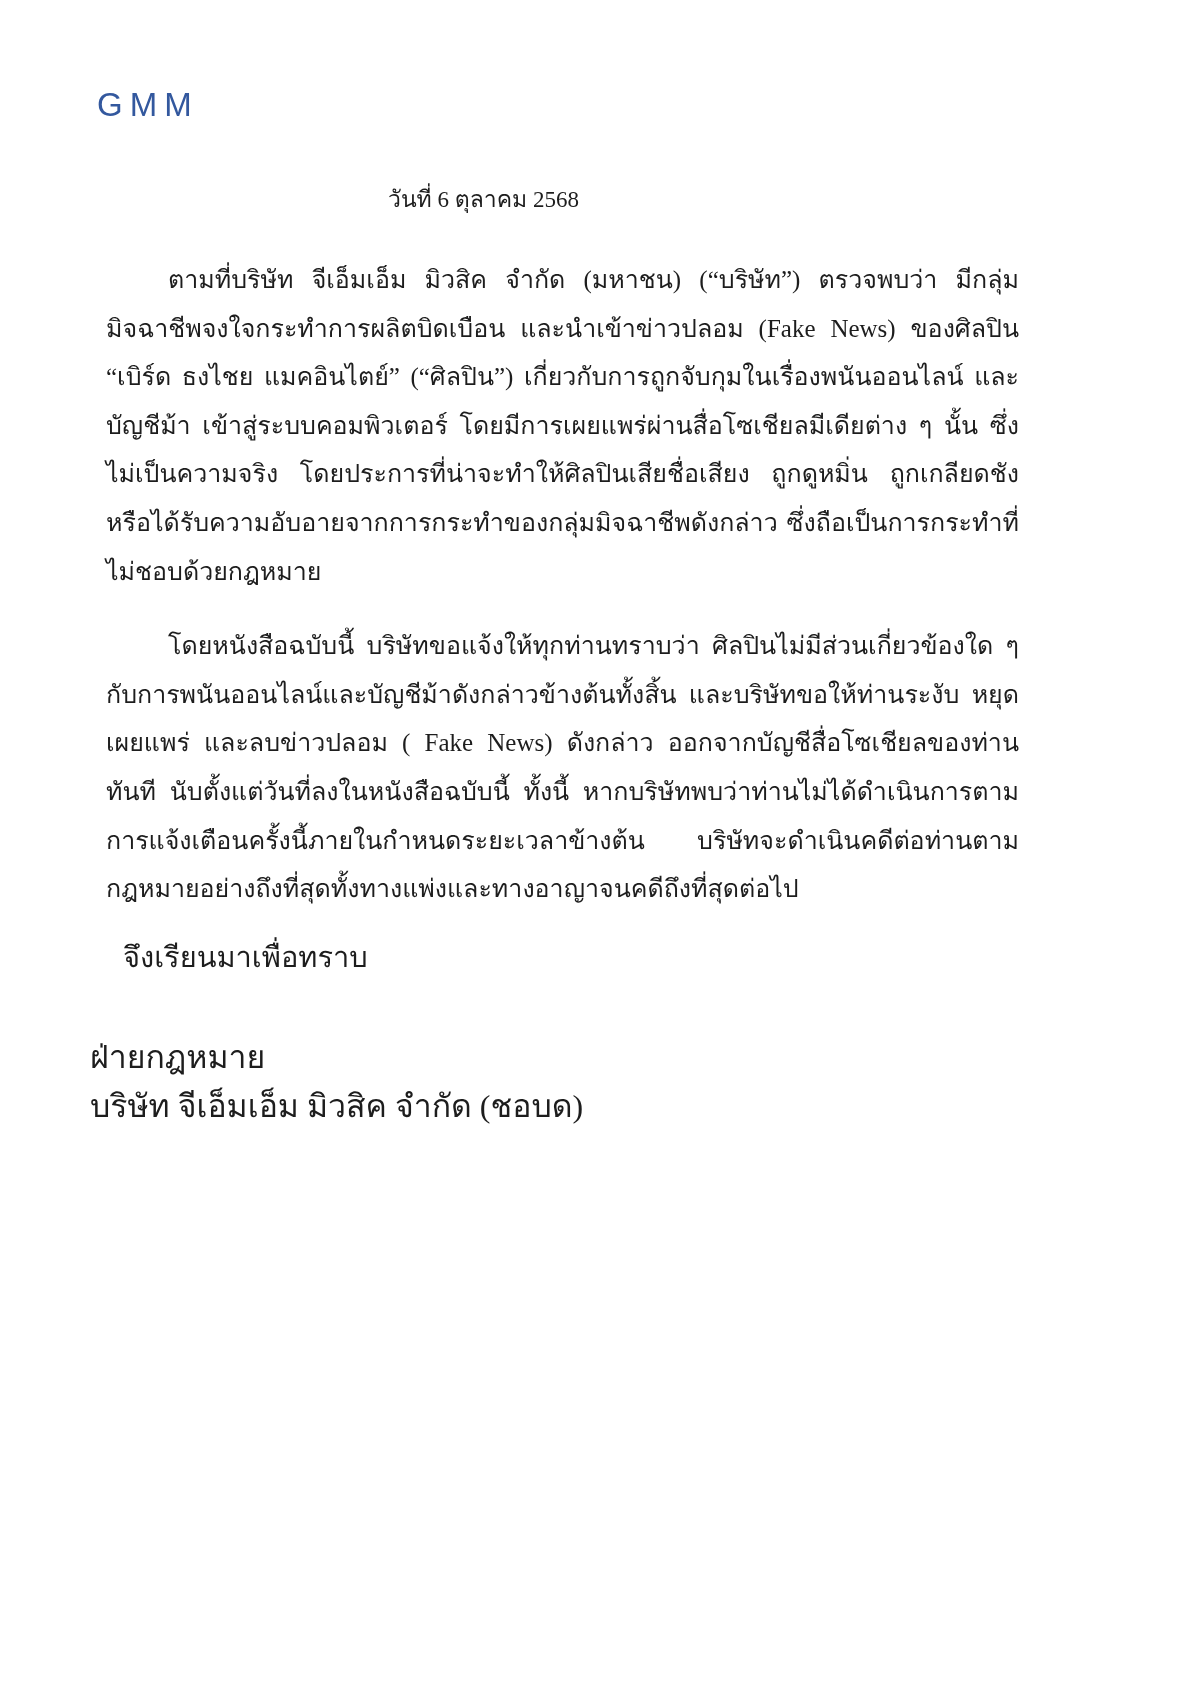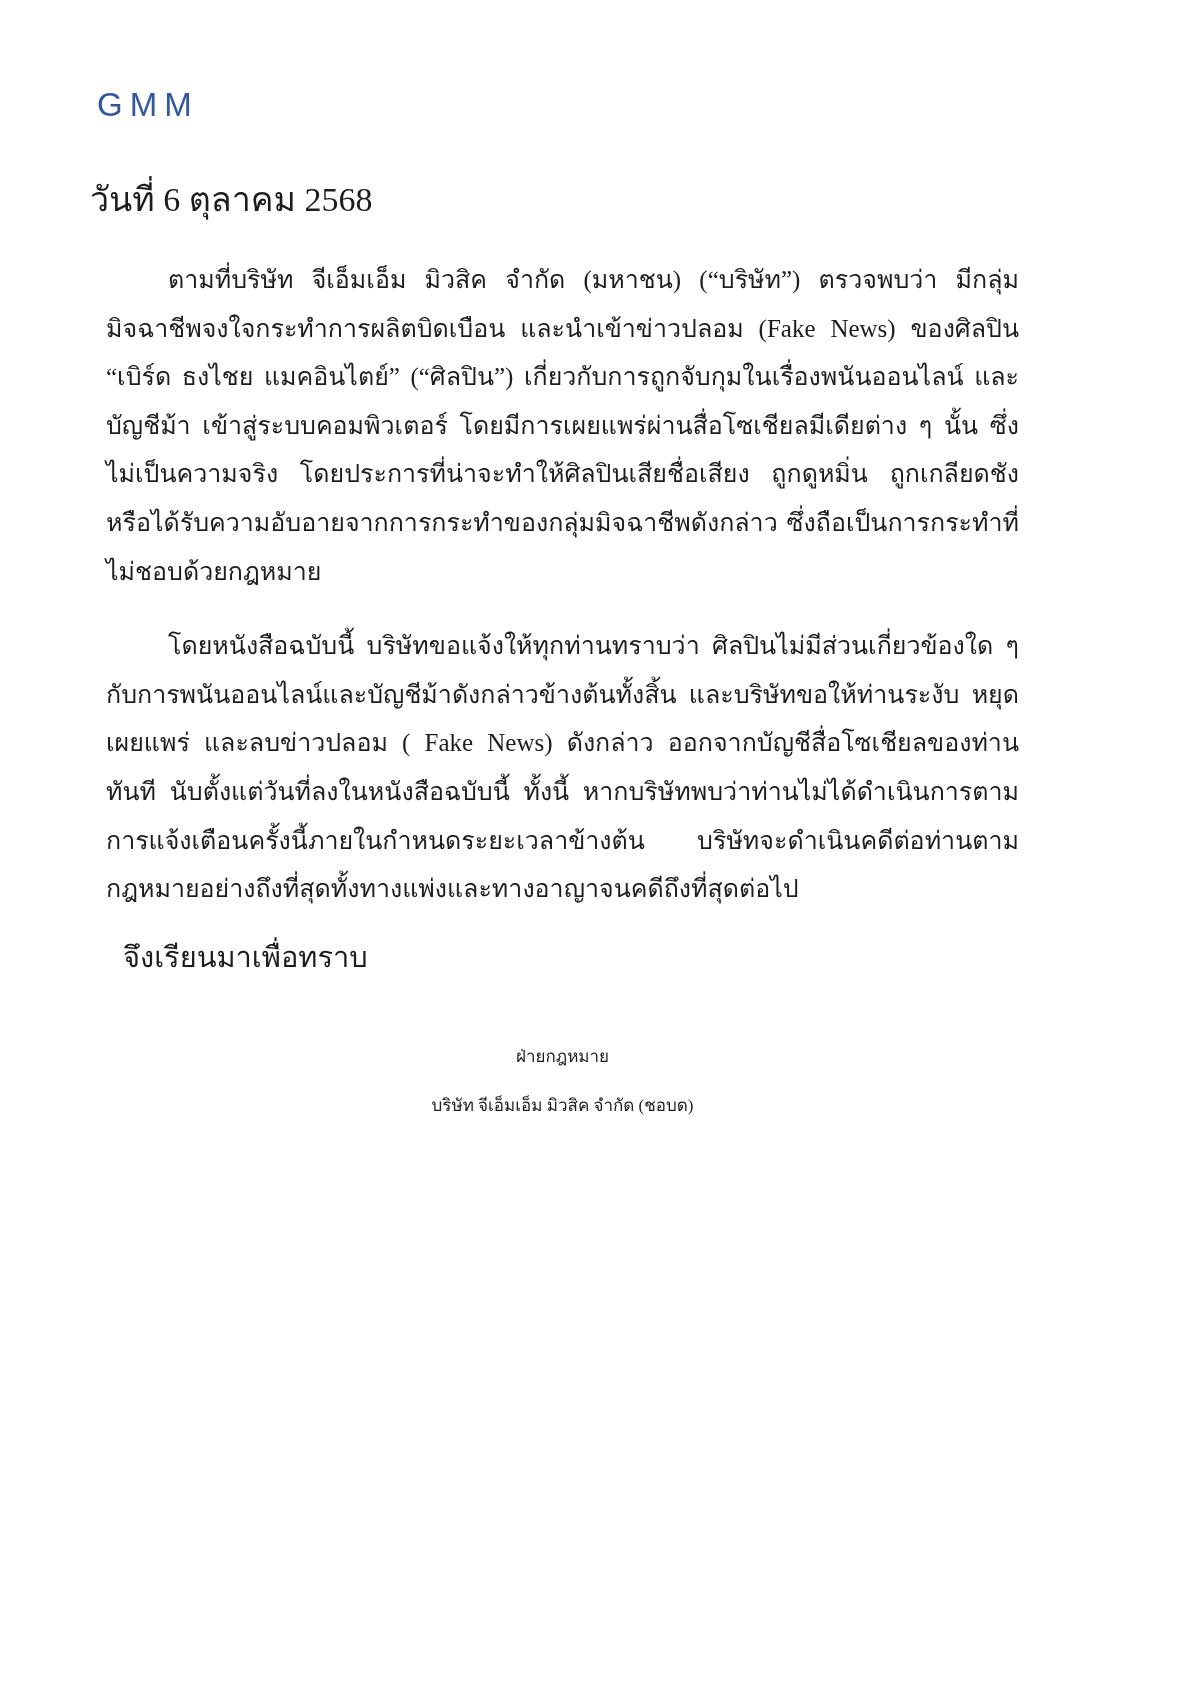--- a/index.html
+++ b/index.html
@@ -39,23 +39,23 @@
     font-family: "Liberation Sans", "DejaVu Sans", sans-serif;
     font-size: 47px;
     font-weight: 600;
     letter-spacing: 1px;
     color: #1f4e94;
     margin-top: 1px;
   }
   
   .date-line {
     margin-top: 62px;
-    text-align: left;
+    text-align: center;
     padding-right: 158px;
-    font-size: 34px;
+    font-size: 23px;
     line-height: 34px;
   }
   .para {
     margin: 16px;
     margin-top: 39px;
     font-size: 25px;
     line-height: 48.6px;
     text-align: justify;
     text-indent: 62px;
     word-break: normal;
@@ -65,22 +65,21 @@
   }
   .closing {
     margin: 0;
     margin-top: 19px;
     font-size: 29px;
     line-height: 48.6px;
     text-indent: 33px;
   }
   .signature {
     margin-top: 52px;
-    text-align: center;
-    font-size: 17px;
+    font-size: 32px;
     line-height: 48.6px;
   }
 </style>
 </head>
 <body>
 
 <div class="page">
 
   <header class="logo">
     <div class="logo-gmm">GMM</div>

